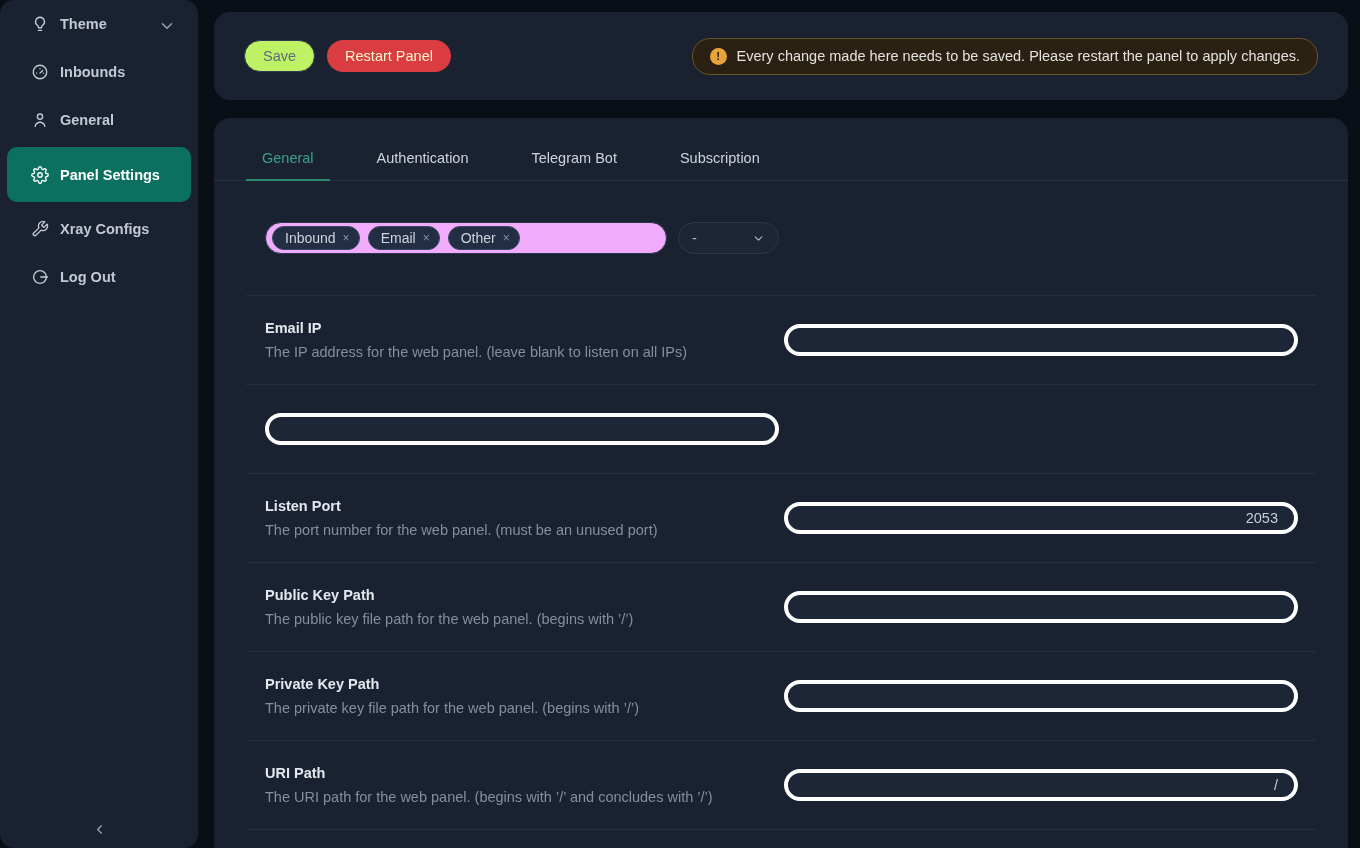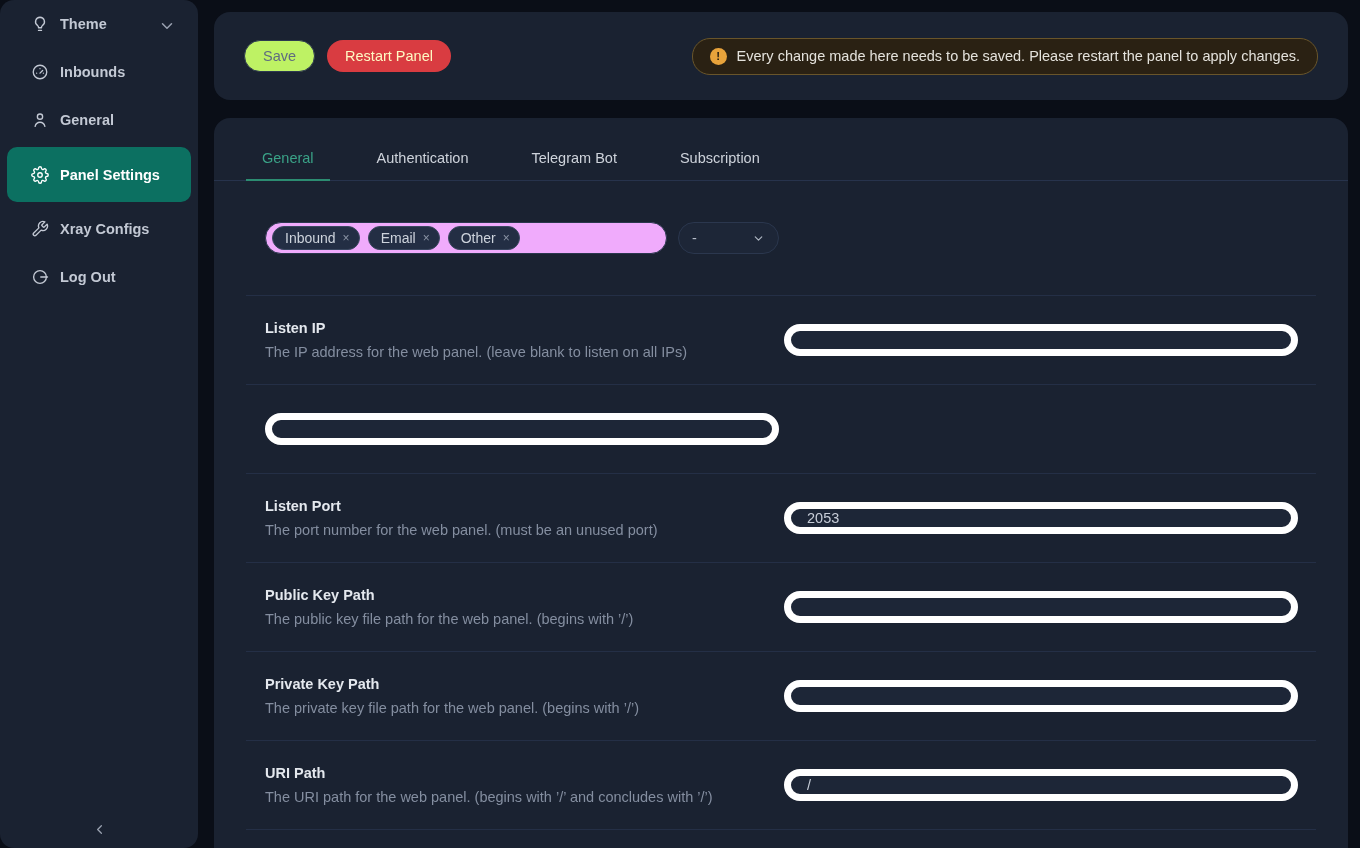--- a/index.html
+++ b/index.html
@@ -98,23 +98,23 @@
   .form-row.last { border-bottom: 1px solid #242f46; }
   .row-label .row-title {
     font-size: 14.5px; font-weight: 700; color: #e4e8ee; margin-bottom: 8px;
   }
   .row-label .row-desc { font-size: 14.5px; color: #848ea0; }
   .row-desc em { font-style: italic; }
   .row-control { width: 514px; flex: 0 0 514px; display: flex; align-items: center; }
 
   .text-input {
     width: 514px; height: 32px; border-radius: 16px;
-    background: #1d2637; border: 7px solid #ffffff;
+    background: #1d2637; border: 4px solid #ffffff;
     color: #c7cdd8; font-size: 14.5px; padding: 0 16px;
-    font-family: "Liberation Sans", sans-serif; outline: none;
+    font-family: "Liberation Sans", sans-serif; outline: none; text-align: right;
   }
 
   
   .tags-box {
     width: 402px; height: 32px; border-radius: 17px;
     background: #f0abfc; border: 1px solid #2b374e;
     display: flex; align-items: center; gap: 8px; padding: 0 6px;
   }
   .tag {
     height: 24px; border-radius: 12px; background: #232e44;
@@ -253,21 +253,21 @@
           <svg class="ic" viewBox="0 0 24 24" fill="none" stroke="currentColor" stroke-width="2.2" stroke-linecap="round" stroke-linejoin="round" width="13" height="13">
               <polyline points="6 9 12 15 18 9"></polyline>
             </svg>
         </span>
       </div>
     </div>
   </div>
 
   <div class="form-row">
     <div class="row-label">
-      <div class="row-title">Listen IP</div>
+      <div class="row-title">Email IP</div>
       <div class="row-desc">The IP address for the web panel. (leave blank to listen on all IPs)</div>
     </div>
     <div class="row-control">
       <input class="text-input" type="text" value="" style="">
     </div>
   </div>
 
   <div class="form-row">
     <div class="row-control">
       <input class="text-input" type="text" value="" style="">

